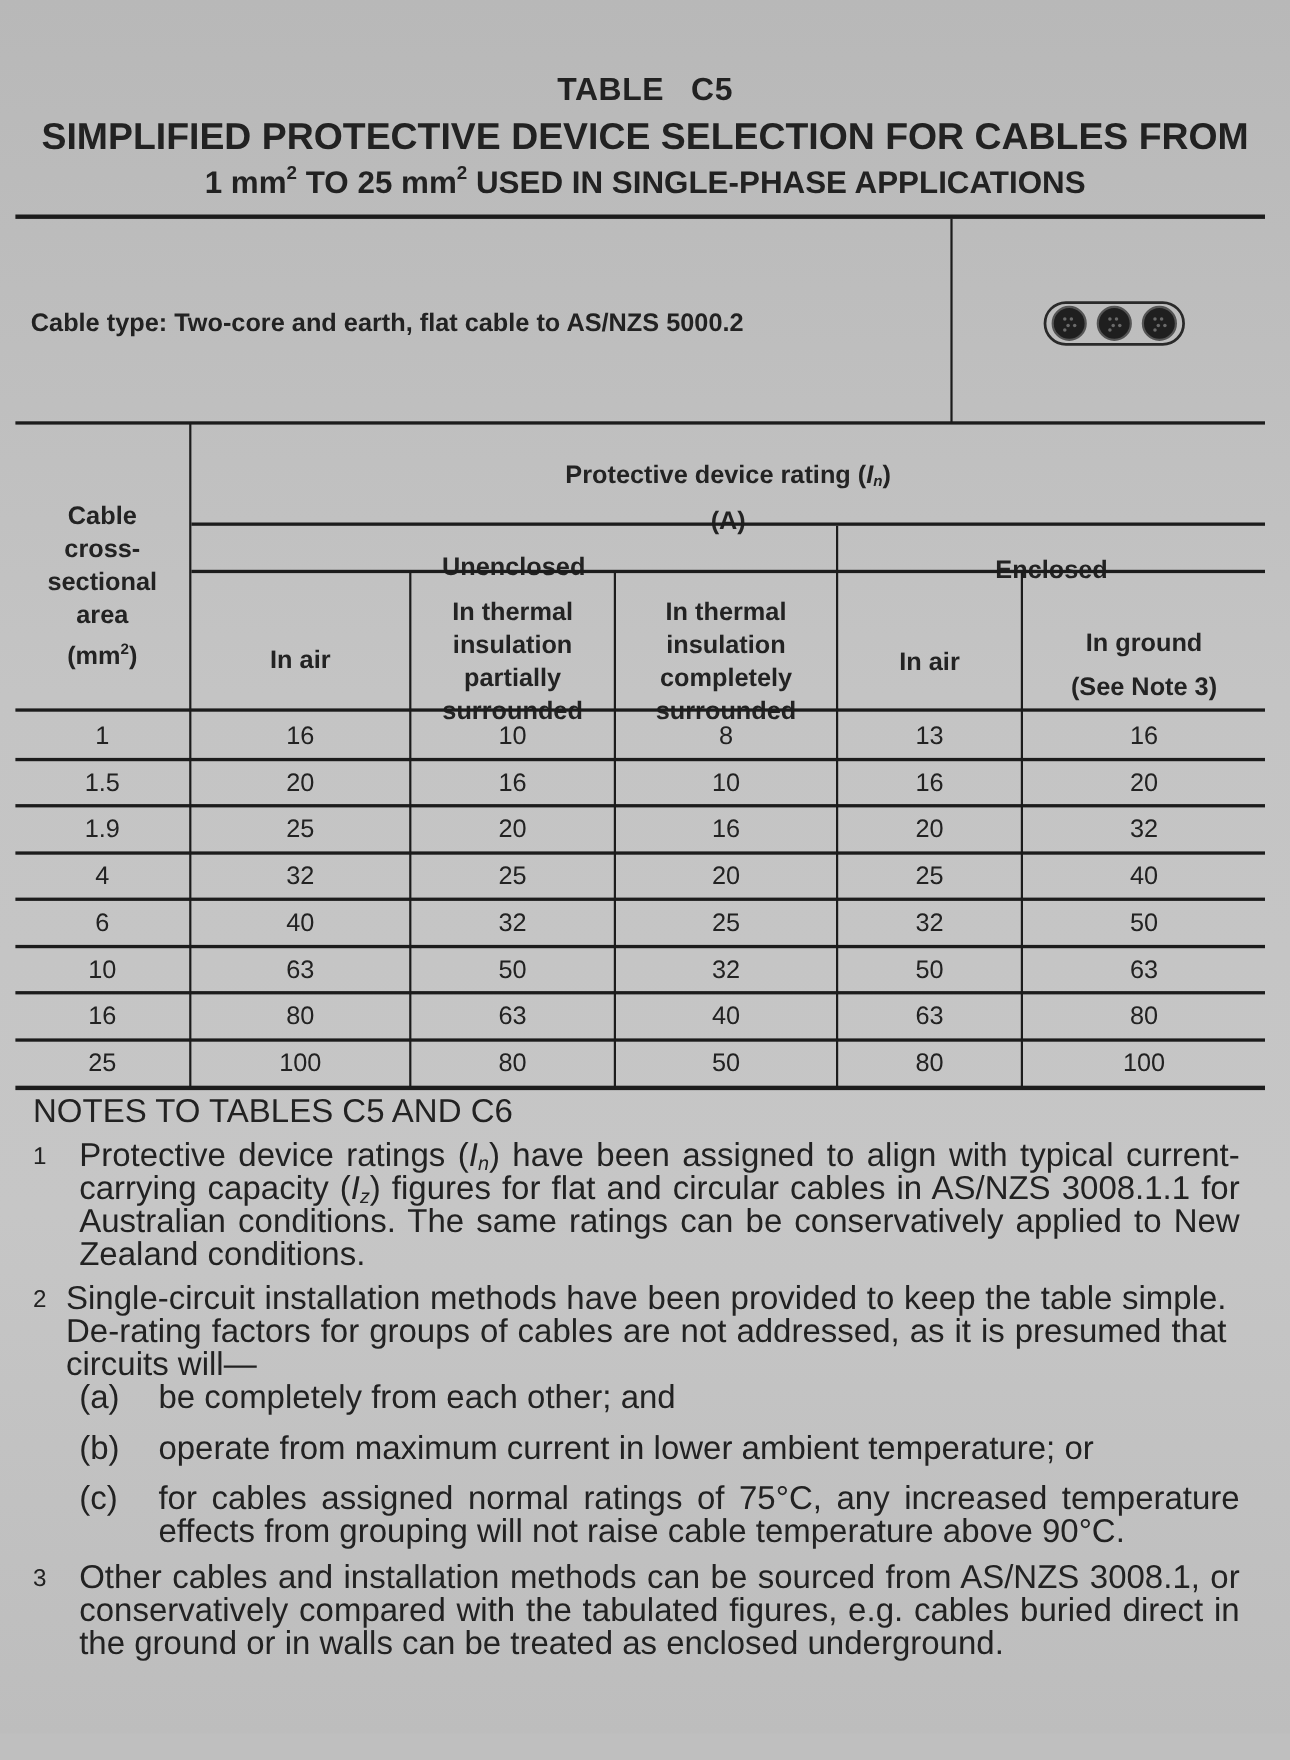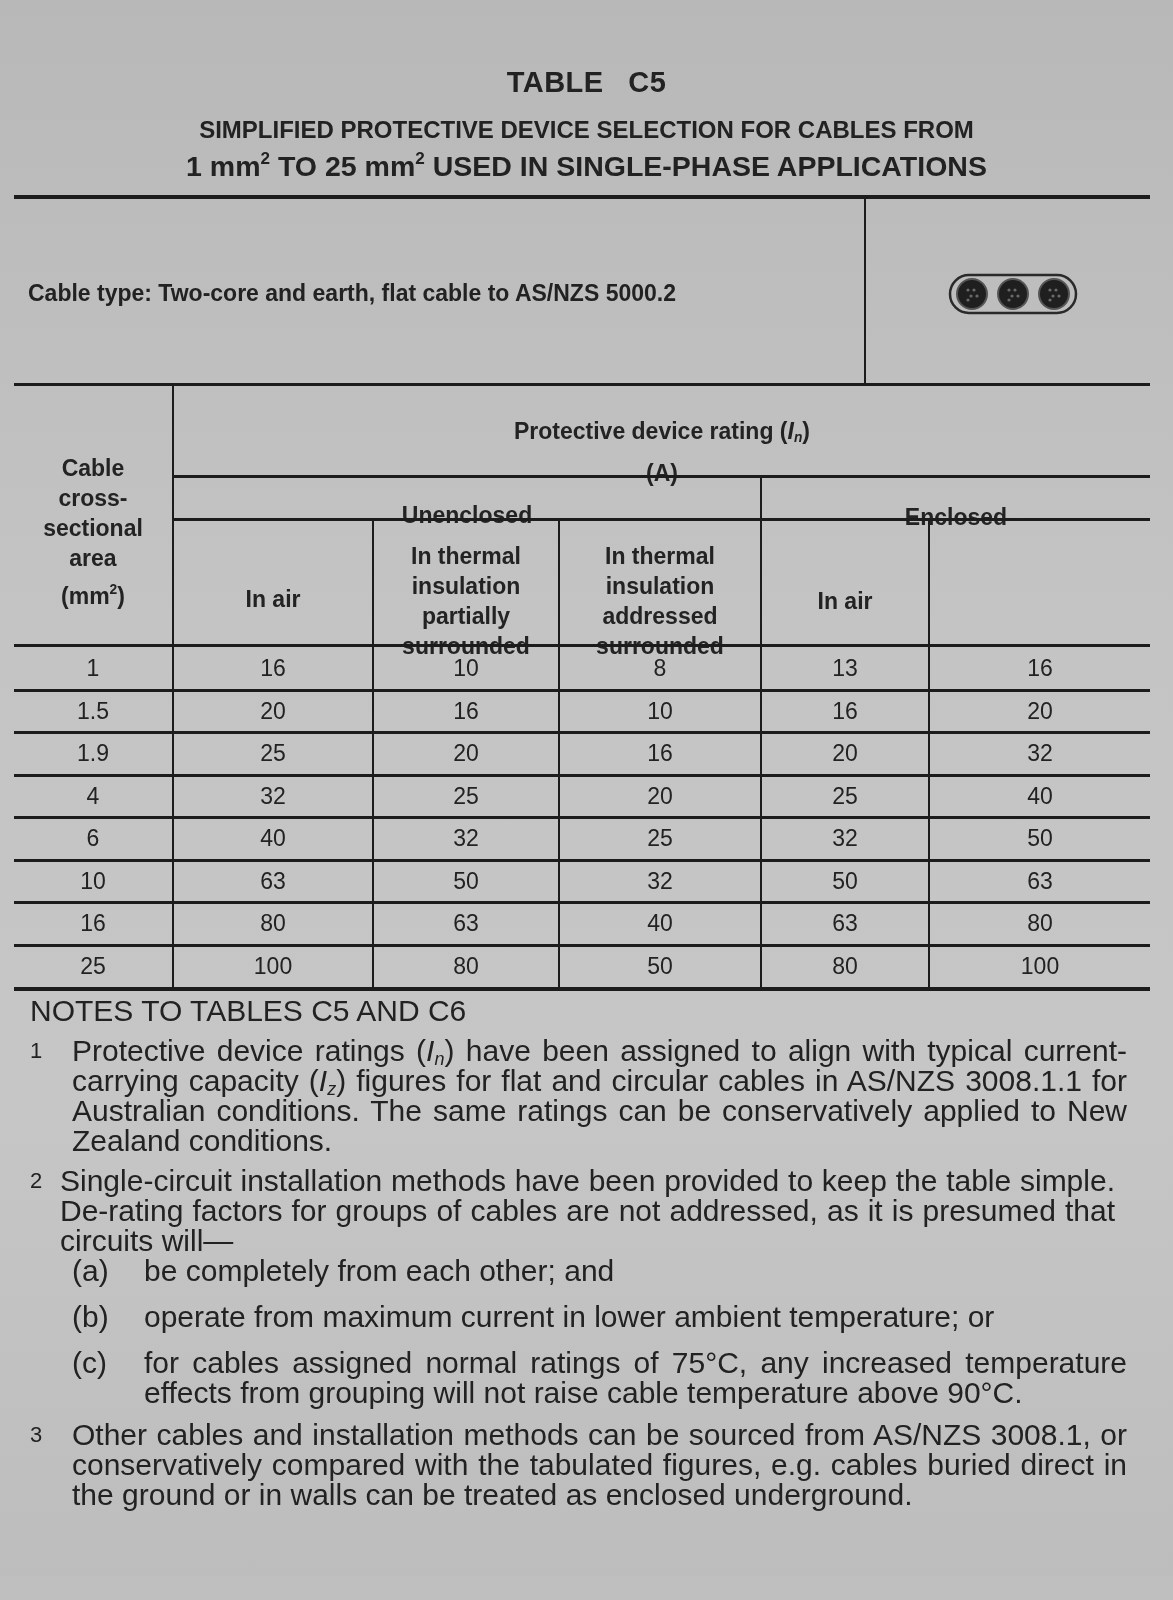--- a/index.html
+++ b/index.html
@@ -13,21 +13,21 @@
   }
   .page {
     position: absolute; left: 0; top: 0; width: 1173px; height: 1576px;
     background: linear-gradient(180deg, #b8b8b8 0%, #c4c4c4 40%, #c6c6c6 70%, #bdbdbd 100%);
   }
   .title {
     position: absolute; left: 0; width: 1173px; text-align: center;
     font-weight: bold; color: #222;
   }
   .t1 { top: 66px; font-size: 29px; letter-spacing: 0.5px; word-spacing: 16px; }
-  .t2 { top: 116px; font-size: 24px; }
+  .t2 { top: 105px; font-size: 34px; }
   .t3 { top: 150px; font-size: 28.5px; }
   sup { font-size: 0.6em; vertical-align: 0.7em; line-height: 0; }
   .hline { position: absolute; background: #1c1c1c; }
   .vline { position: absolute; background: #1c1c1c; }
   .txt { position: absolute; font-weight: bold; color: #222; }
   .ctr { text-align: center; }
   .cell {
     position: absolute; text-align: center; font-size: 23px; color: #222;
   }
   .hdr { font-weight: bold; font-size: 23px; line-height: 30px; color: #232323; margin-top: 16px; }
@@ -110,26 +110,30 @@
     </div>
   <div class="hdr ctr" style="position:absolute; left:374px; top:525px; width:184px;">
     <div>In thermal</div>
       <div>insulation</div>
       <div>partially</div>
       <div>surrounded</div>
   </div>
   <div class="hdr ctr" style="position:absolute; left:560px; top:525px; width:200px;">
     <div>In thermal</div>
       <div>insulation</div>
-      <div>addressed</div>
+      <div>completely</div>
       <div>surrounded</div>
   </div>
   <div class="hdr ctr" style="position:absolute; left:762px; top:570px; width:166px;">
       <div>In air</div>
     </div>
+  <div class="hdr ctr" style="position:absolute; left:930px; top:548px; width:220px; line-height:40px;">
+    <div>In ground</div>
+      <div>(See Note 3)</div>
+  </div>
 
   <div class="hline" style="left:14px; top:644px; width:1136px; height:3px;"></div>
 
   <div id="tbody">
       <div class="cell" style="left: 14px; width: 158px; top: 655px;">1</div>
       <div class="cell" style="left: 174px; width: 198px; top: 655px;">16</div>
       <div class="cell" style="left: 374px; width: 184px; top: 655px;">10</div>
       <div class="cell" style="left: 560px; width: 200px; top: 655px;">8</div>
       <div class="cell" style="left: 762px; width: 166px; top: 655px;">13</div>
       <div class="cell" style="left: 930px; width: 220px; top: 655px;">16</div>

